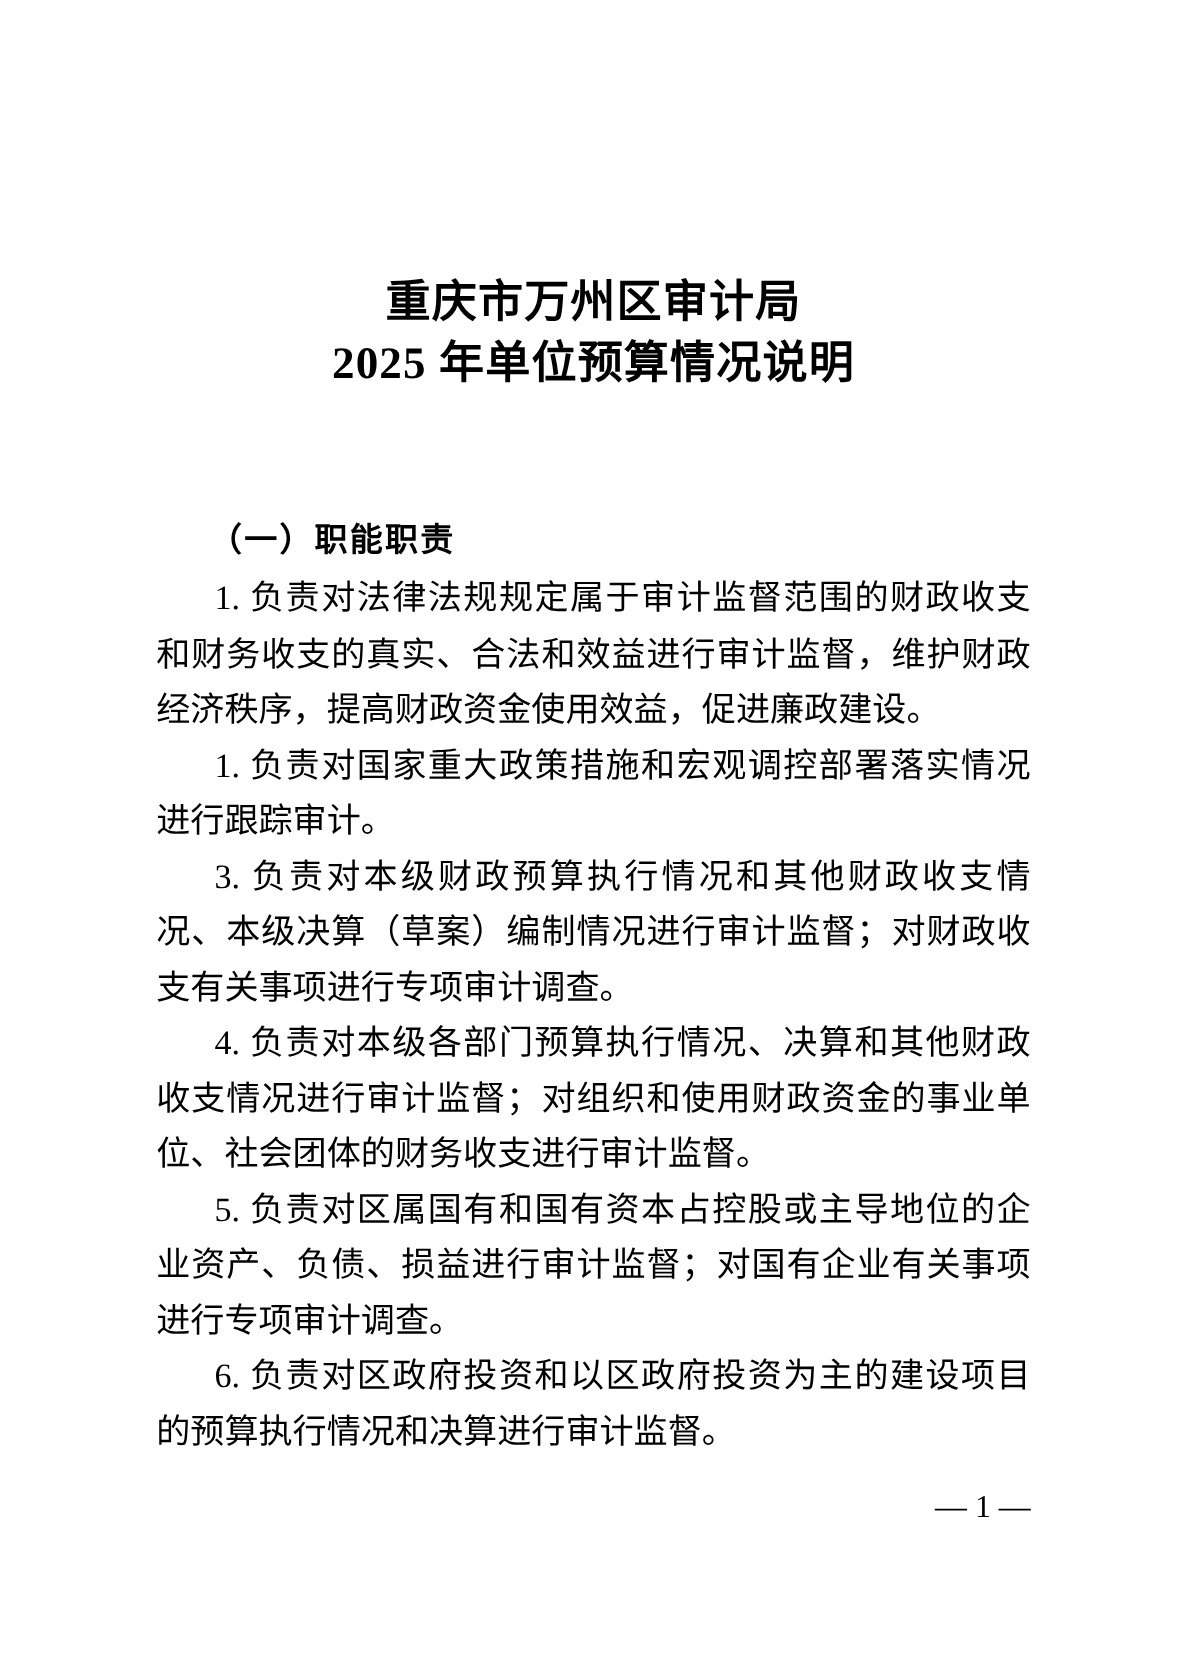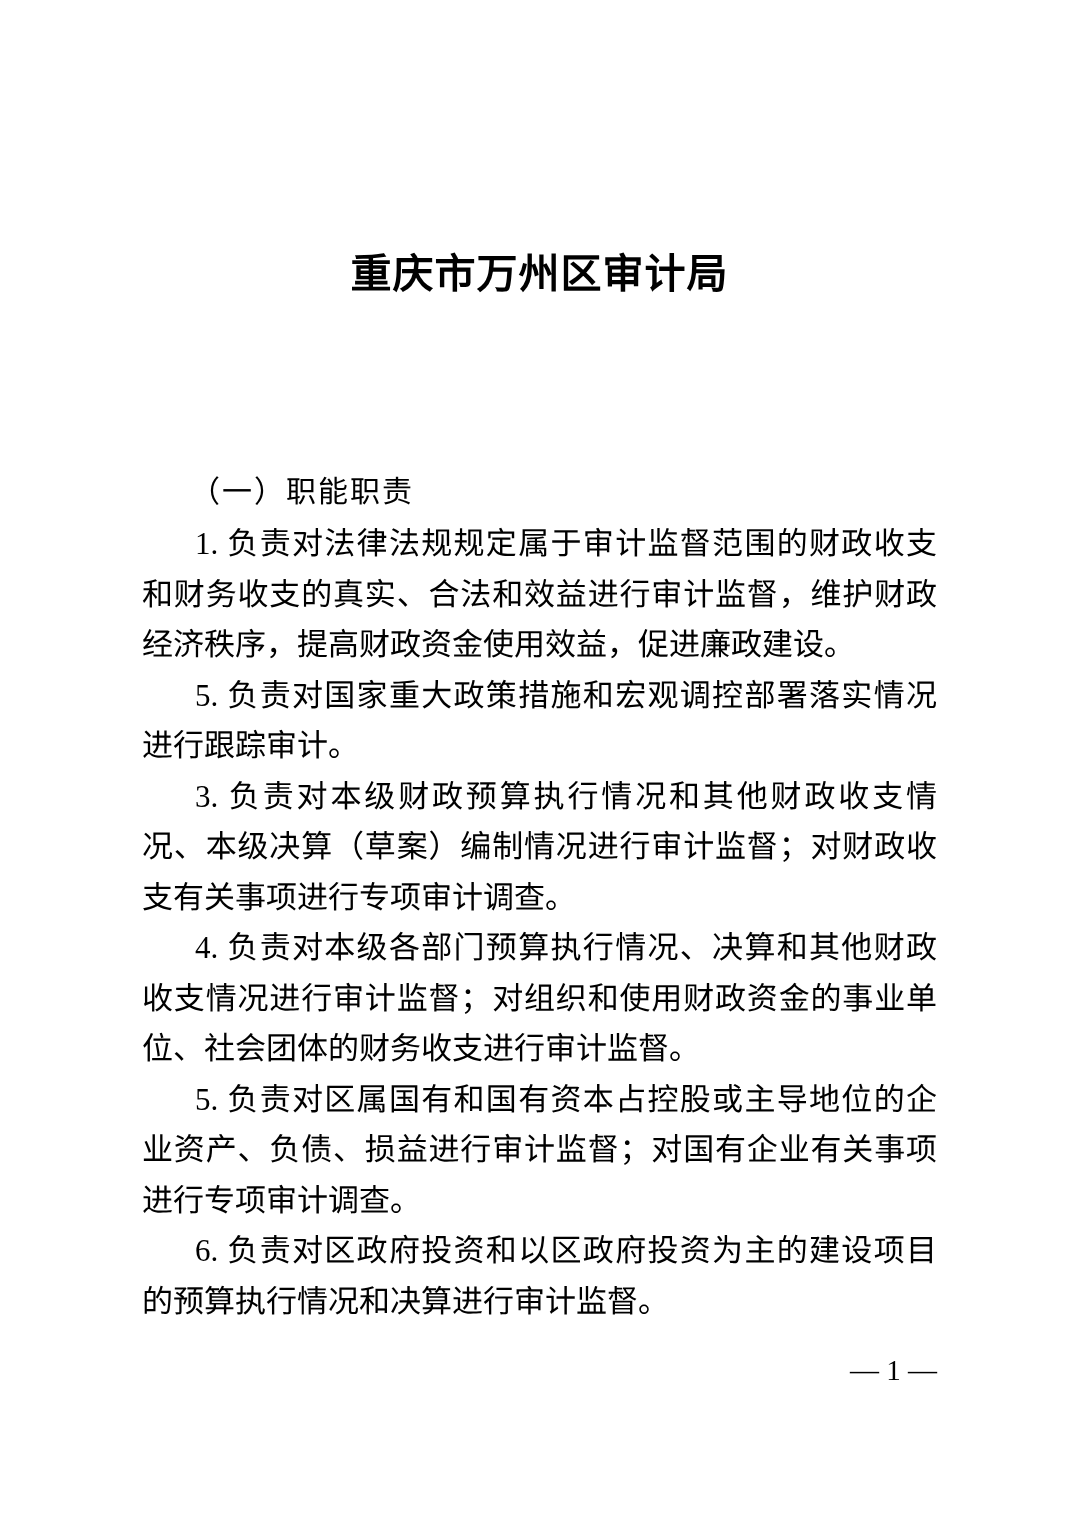--- a/index.html
+++ b/index.html
@@ -42,21 +42,21 @@
     line-height: 52px;
     text-indent: 54px;
   }
   .subsection-heading {
     position: absolute;
     top: 466px;
     left: 142px;
     width: 795px;
     margin: 0;
     font-family: "Liberation Serif", "DejaVu Serif", serif;
-    font-weight: 400;
+    font-weight: 700;
     font-style: normal;
     font-size: 30px;
     line-height: 52px;
     text-indent: 48px;
     letter-spacing: 2px;
   }
   .body-text {
     position: absolute;
     top: 519px;
     left: 142px;
@@ -84,28 +84,29 @@
     white-space: pre;
   }
 </style>
 </head>
 <body>
 
 <div class="page">
 
   <header class="doc-title">
     <div>重庆市万州区审计局</div>
+    <div>2025 年单位预算情况说明</div>
   </header>
 
 
   <h3 class="subsection-heading">（一）职能职责</h3>
 
   <div class="body-text">
     <p>1. 负责对法律法规规定属于审计监督范围的财政收支和财务收支的真实、合法和效益进行审计监督，维护财政经济秩序，提高财政资金使用效益，促进廉政建设。</p>
-    <p>5. 负责对国家重大政策措施和宏观调控部署落实情况进行跟踪审计。</p>
+    <p>1. 负责对国家重大政策措施和宏观调控部署落实情况进行跟踪审计。</p>
     <p>3. 负责对本级财政预算执行情况和其他财政收支情况、本级决算（草案）编制情况进行审计监督；对财政收支有关事项进行专项审计调查。</p>
     <p>4. 负责对本级各部门预算执行情况、决算和其他财政收支情况进行审计监督；对组织和使用财政资金的事业单位、社会团体的财务收支进行审计监督。</p>
     <p>5. 负责对区属国有和国有资本占控股或主导地位的企业资产、负债、损益进行审计监督；对国有企业有关事项进行专项审计调查。</p>
     <p>6. 负责对区政府投资和以区政府投资为主的建设项目的预算执行情况和决算进行审计监督。</p>
   </div>
 
   <div class="page-number">— 1 —</div>
 
 </div>
 

